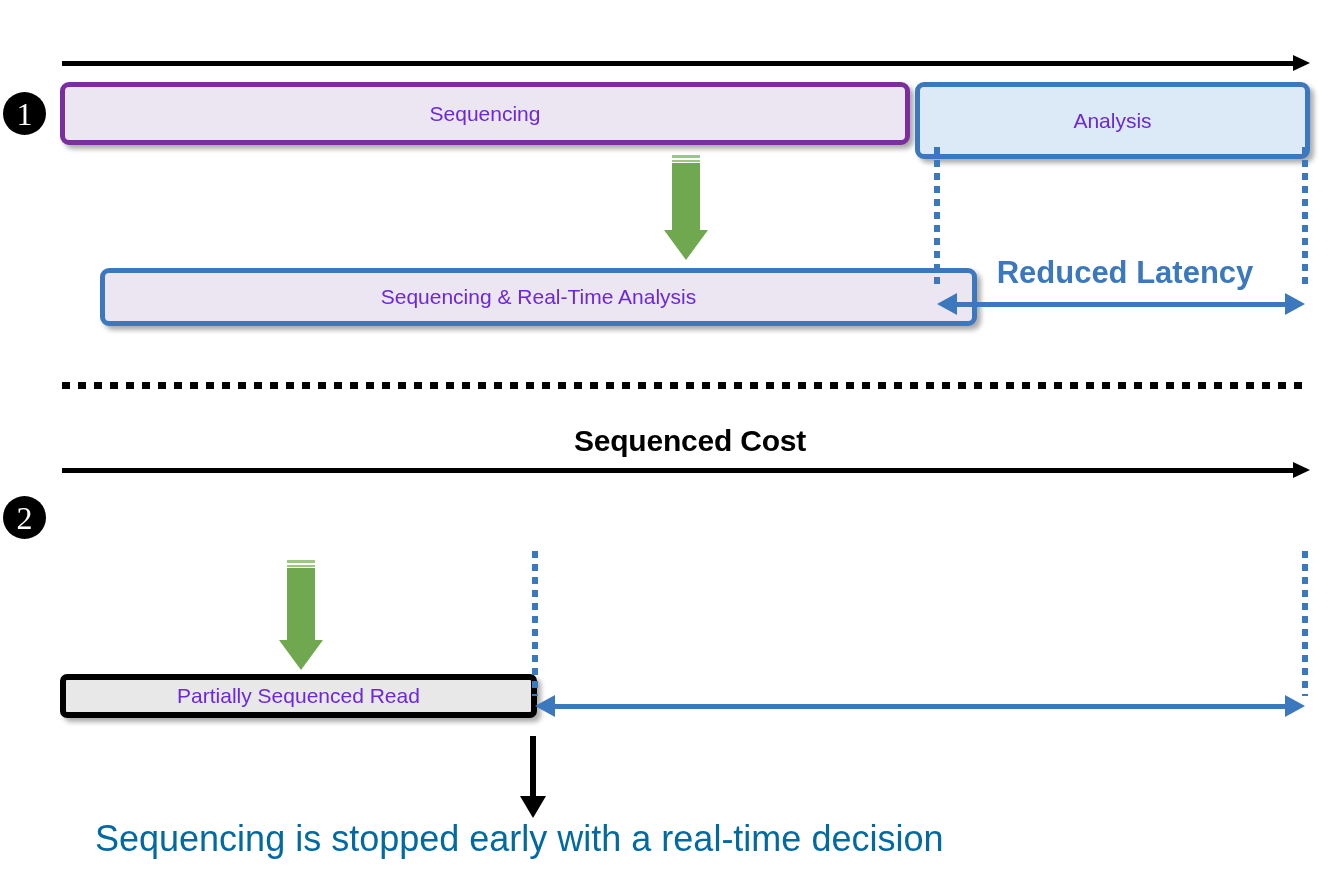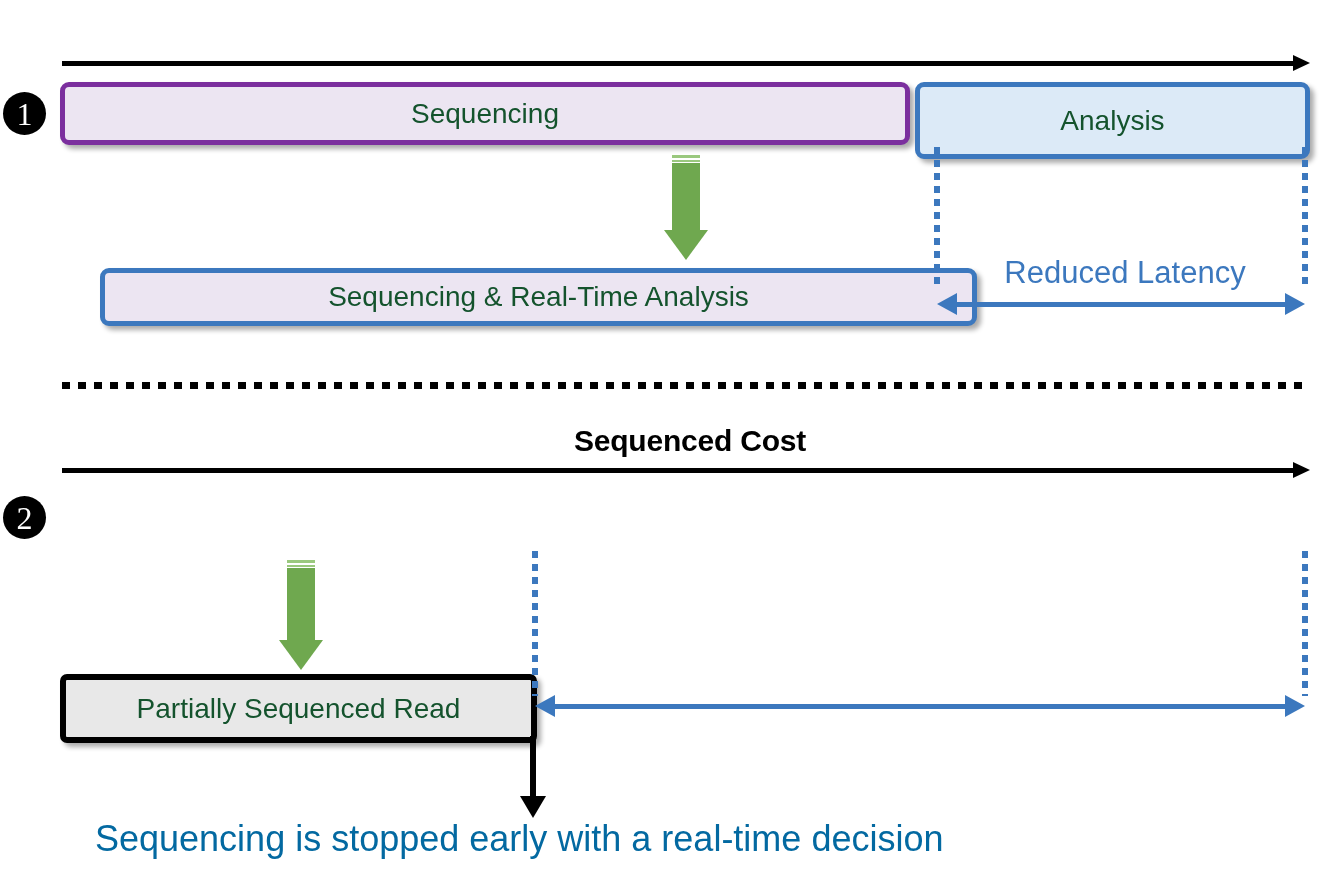--- a/index.html
+++ b/index.html
@@ -47,22 +47,22 @@
   }
 
   
   .pbox {
     position: absolute;
     box-sizing: border-box;
     border-radius: 9px;
     display: flex;
     align-items: center;
     justify-content: center;
-    font-size: 28px;
-    color: #14532d;
+    font-size: 21px;
+    color: #6d28d9;
     white-space: nowrap;
     box-shadow: 4px 4px 5px rgba(0,0,0,0.33);
   }
   .pbox.purple {
     background: #ece5f2;
     border: 5px solid #7b2f9e;
   }
   .pbox.blue {
     background: #dceaf7;
     border: 5px solid #3c78be;
@@ -143,21 +143,21 @@
   .measure .m-right {
     position: absolute; right: 0; top: 0;
     width: 0; height: 0;
     border-top: 11.5px solid transparent;
     border-bottom: 11.5px solid transparent;
     border-left: 20px solid #3c78be;
   }
   .measure-label {
     position: absolute;
     color: #3c78be;
-    font-weight: normal;
+    font-weight: bold;
     font-size: 31px;
     white-space: nowrap;
     text-align: center;
   }
 
   
   .hdotted {
     position: absolute;
     height: 7px;
     background-image: linear-gradient(to right, #000000 0 8px, rgba(0,0,0,0) 8px 16px);
@@ -235,21 +235,21 @@
   <div class="badge" style="left:3px; top:496px; width:43px; height:43px;">2</div>
 
 
   <div class="garrow" style="left:279px; top:560px; width:44px; height:110px;">
     <div class="g-cap1"></div>
     <div class="g-cap2"></div>
     <div class="g-shaft" style="height:72px;"></div>
     <div class="g-head" style="top:80px;"></div>
   </div>
 
-  <div class="pbox graybox" style="left:60px; top:674px; width:477px; height:69px;">Partially Sequenced Read</div>
+  <div class="pbox graybox" style="left:60px; top:674px; width:477px; height:44px;">Partially Sequenced Read</div>
 
   <div class="vdotted" style="left:532px; top:551px; height:145px;"></div>
   <div class="vdotted" style="left:1302px; top:551px; height:145px;"></div>
 
 
   <div class="abs measure" style="left:535px; top:695px; width:770px; height:23px;">
     <div class="m-left"></div>
     <div class="m-line" style="left:16px; width:738px;"></div>
     <div class="m-right"></div>
   </div>

